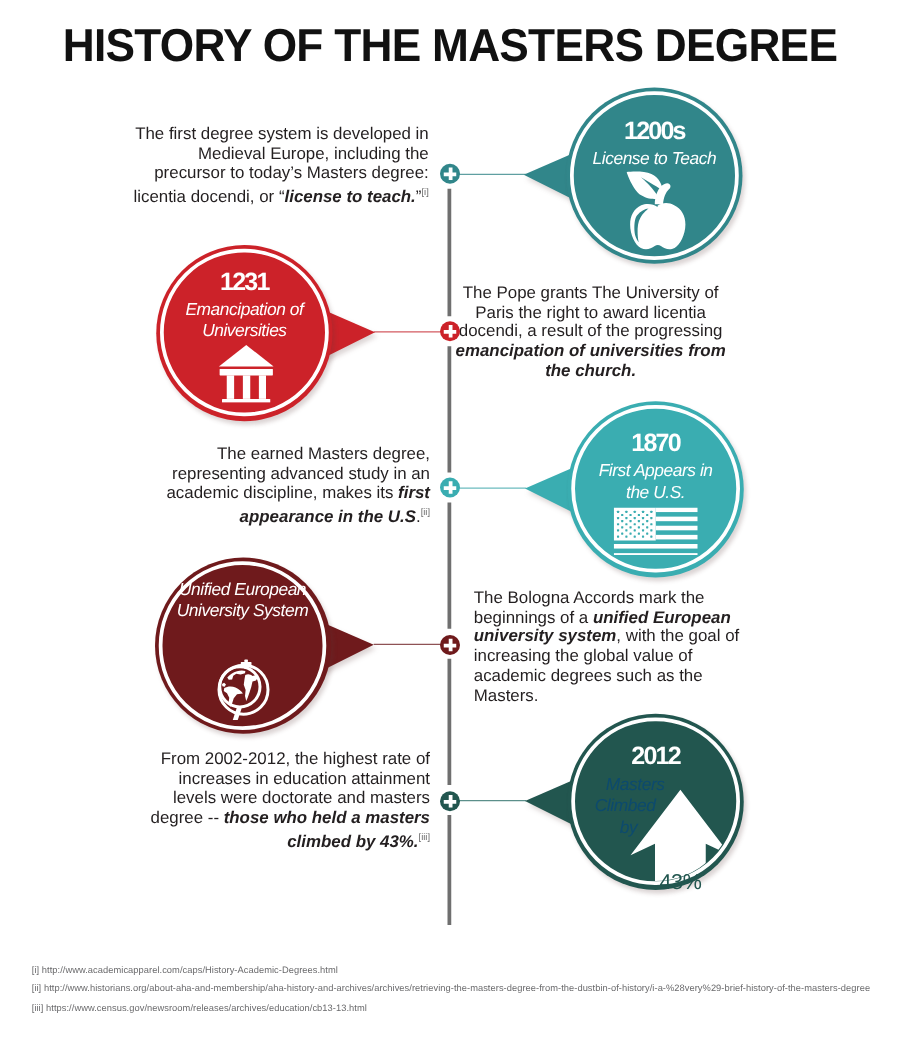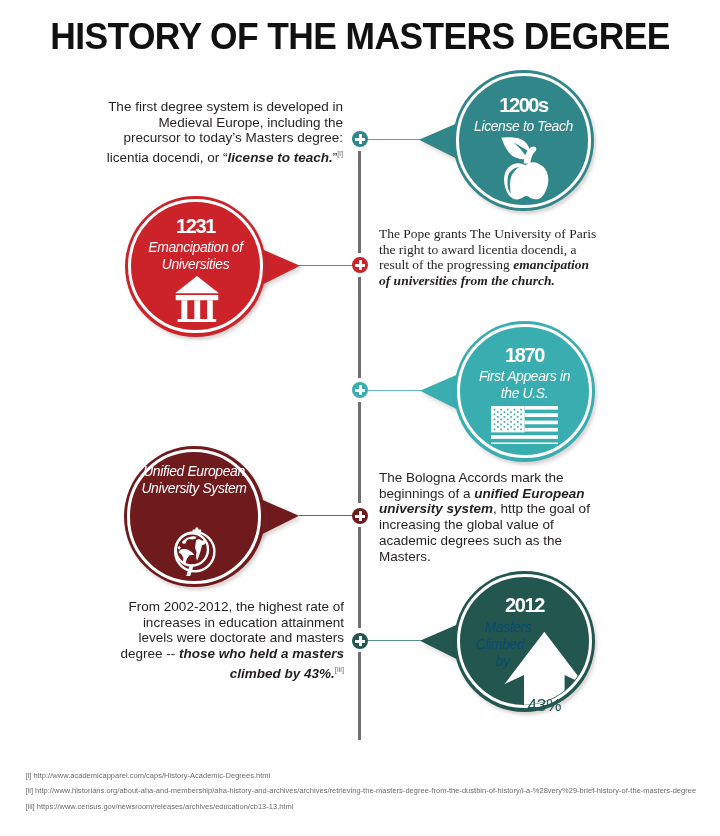--- a/index.html
+++ b/index.html
@@ -58,24 +58,25 @@
       <i class="h"></i>
       <i class="v"></i>
     </div>
   <div class="node" style="left:352px;top:633px;background:#22564f;">
       <i class="h"></i>
       <i class="v"></i>
     </div>
 
   <div class="ptext" style="left:100px;top:99px;width:243px;text-align:right;"><span>The first degree system is developed in Medieval Europe, including the precursor to today’s Masters degree: licentia docendi, or “</span><b>license to teach.</b><span>”</span><span class="sup">[i]</span></div>
 
-  <div class="ptext" style="left:379px;top:226px;width:219px;text-align:left;font-family:Liberation Serif, serif;"><span>The Pope grants The University of Paris the right to award licentia docendi, a result of the progressing </span><b>emancipation of universities from the church.</b></div>
-
-
-  <div class="ptext" style="left:379px;top:470px;width:216px;text-align:left;"><span>The Bologna Accords mark the beginnings of a </span><b>unified European university system</b><span>, http the goal of increasing the global value of academic degrees such as the Masters.</span></div>
+  <div class="ptext" style="left:363px;top:226px;width:219px;text-align:center;"><span>The Pope grants The University of Paris the right to award licentia docendi, a result of the progressing </span><b>emancipation of universities from the church.</b></div>
+
+  <div class="ptext" style="left:130px;top:355px;width:214px;text-align:right;"><span>The earned Masters degree, representing advanced study in an academic discipline, makes its </span><b>first appearance in the U.S</b><span>.</span><span class="sup">[ii]</span></div>
+
+  <div class="ptext" style="left:379px;top:470px;width:216px;text-align:left;"><span>The Bologna Accords mark the beginnings of a </span><b>unified European university system</b><span>, with the goal of increasing the global value of academic degrees such as the Masters.</span></div>
 
   <div class="ptext" style="left:118px;top:599px;width:226px;text-align:right;"><span>From 2002-2012, the highest rate of increases in education attainment levels were doctorate and masters degree -- </span><b>those who held a masters climbed by 43%.</b><span class="sup">[iii]</span></div>
 
   <div class="foot" style="top:770.8px;">[i] http://www.academicapparel.com/caps/History-Academic-Degrees.html</div>
   <div class="foot" style="top:786.4px;">[ii] http://www.historians.org/about-aha-and-membership/aha-history-and-archives/archives/retrieving-the-masters-degree-from-the-dustbin-of-history/i-a-%28very%29-brief-history-of-the-masters-degree</div>
   <div class="foot" style="top:801.9px;">[iii] https://www.census.gov/newsroom/releases/archives/education/cb13-13.html</div>
 
   <div class="bub" style="left:453px;top:70px;">
     <svg class="tail" width="141" height="141" viewBox="0 0 141 141">
         <path d="M 12 49.8 L -34 69.8 L 12 92.8 Z" fill="#31868a"></path>

